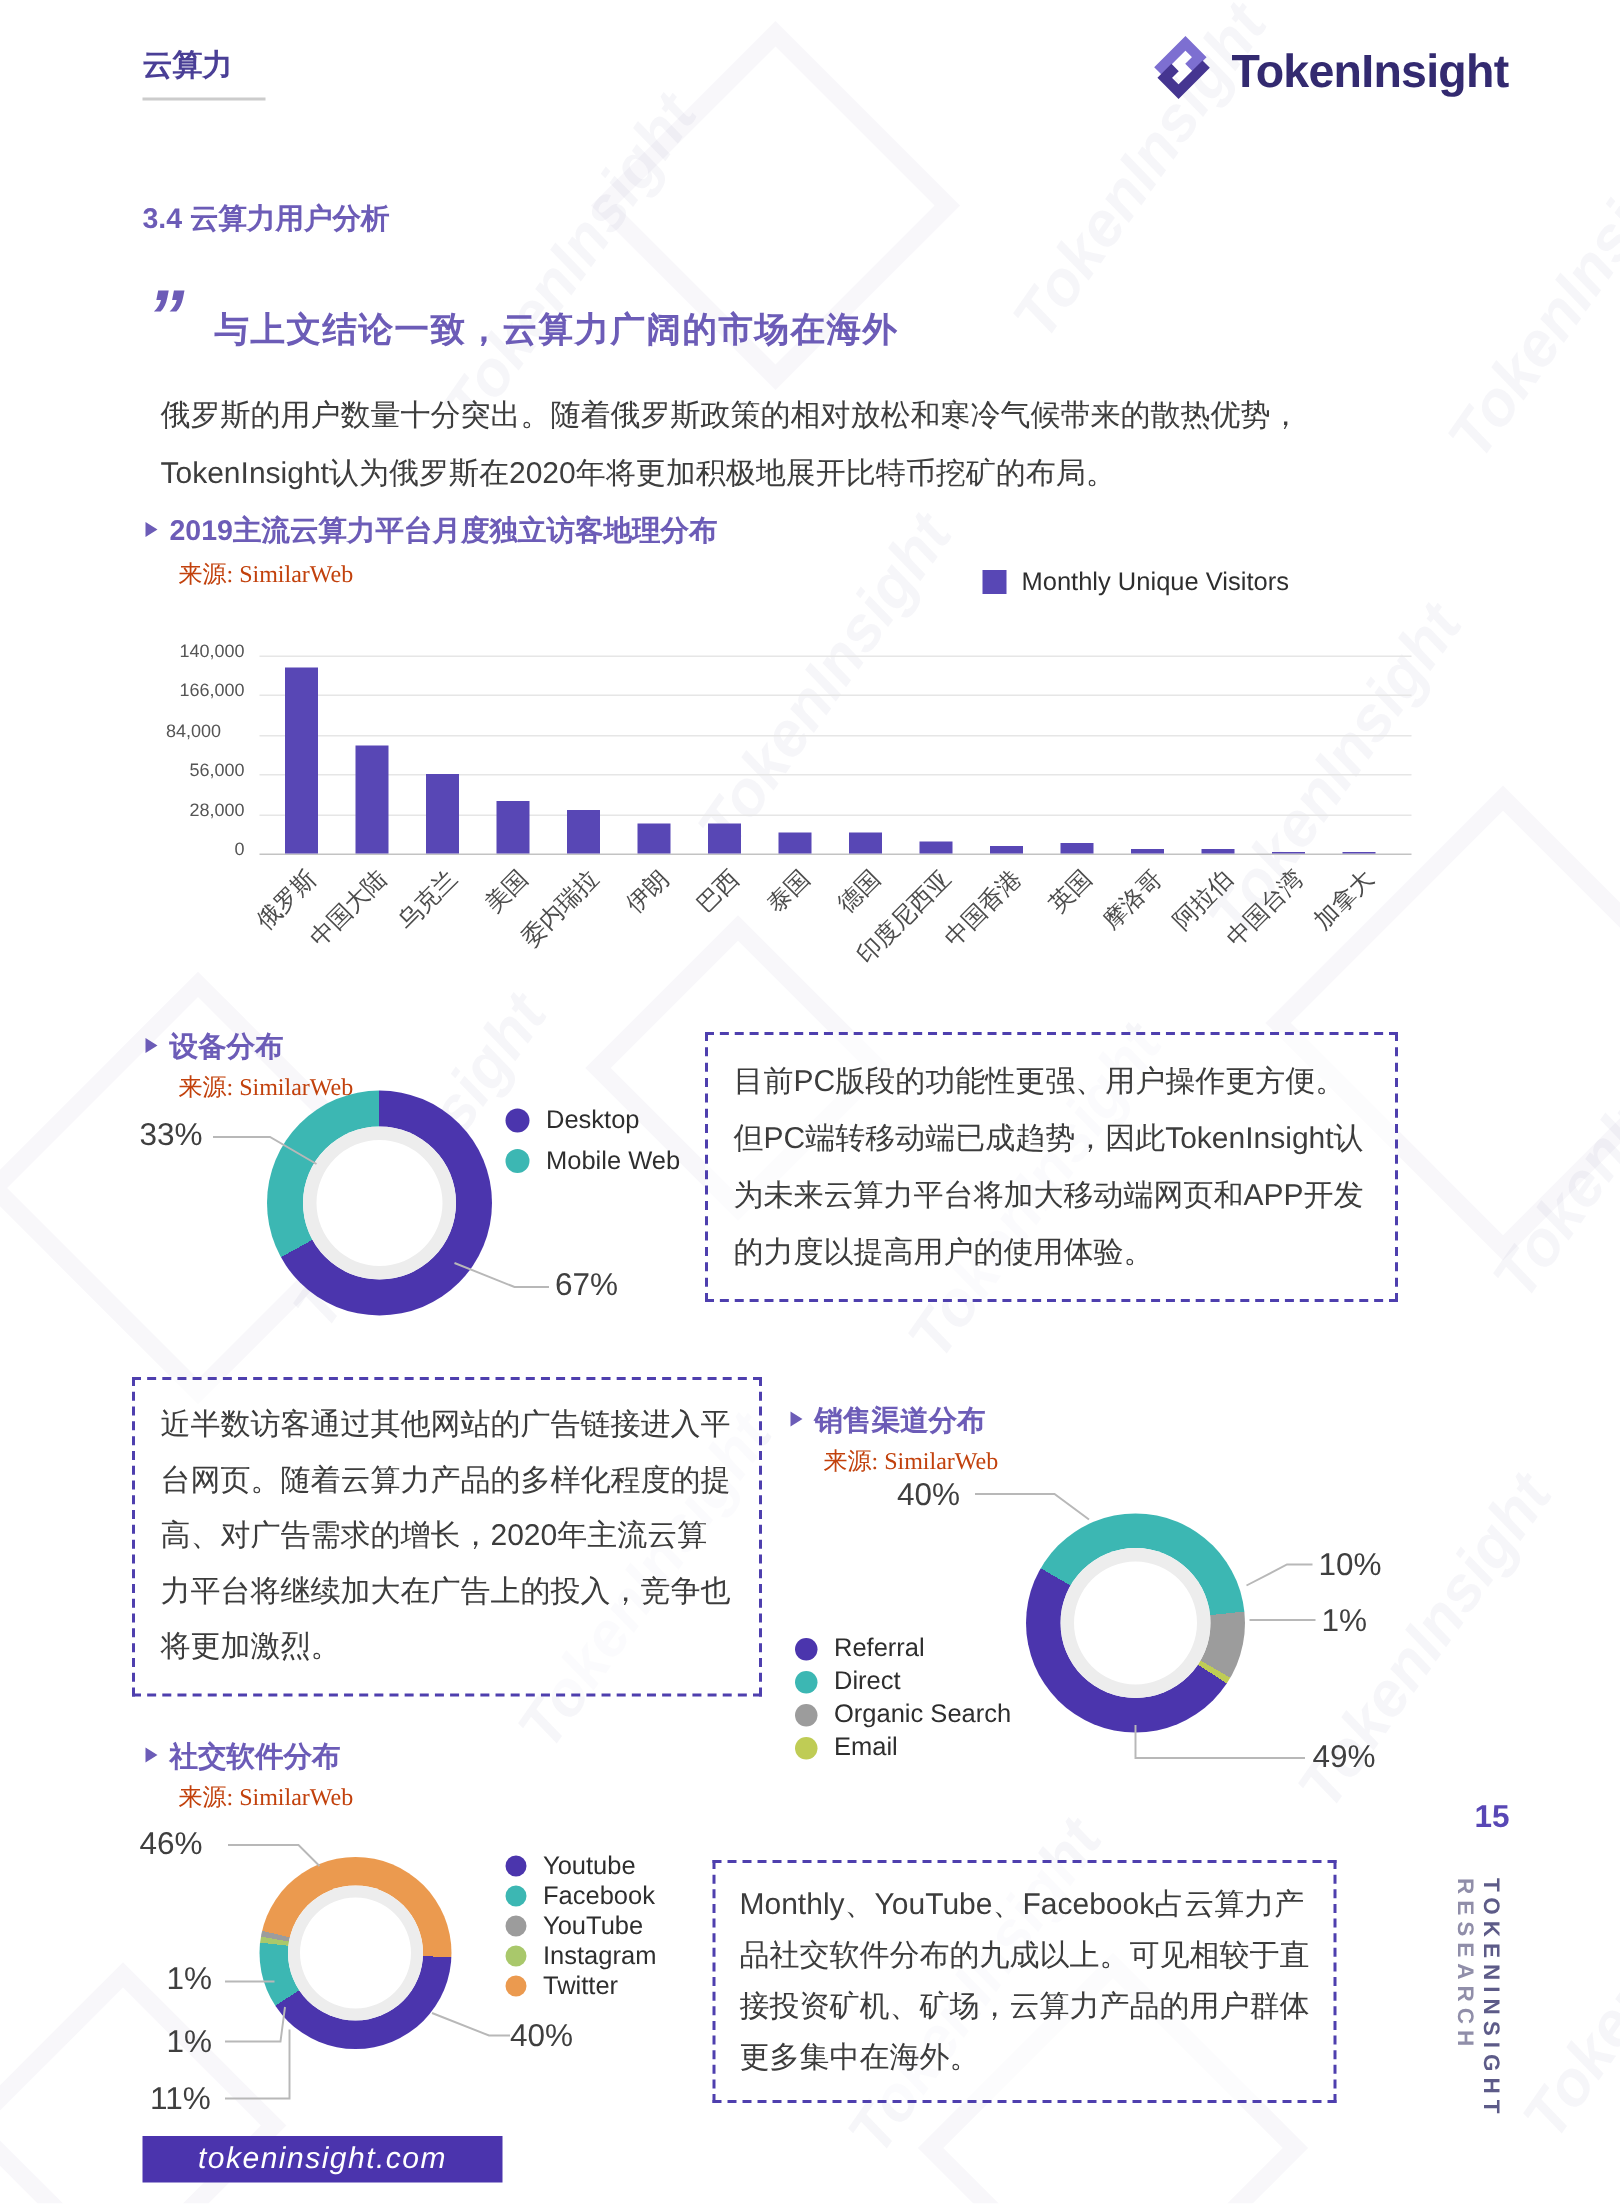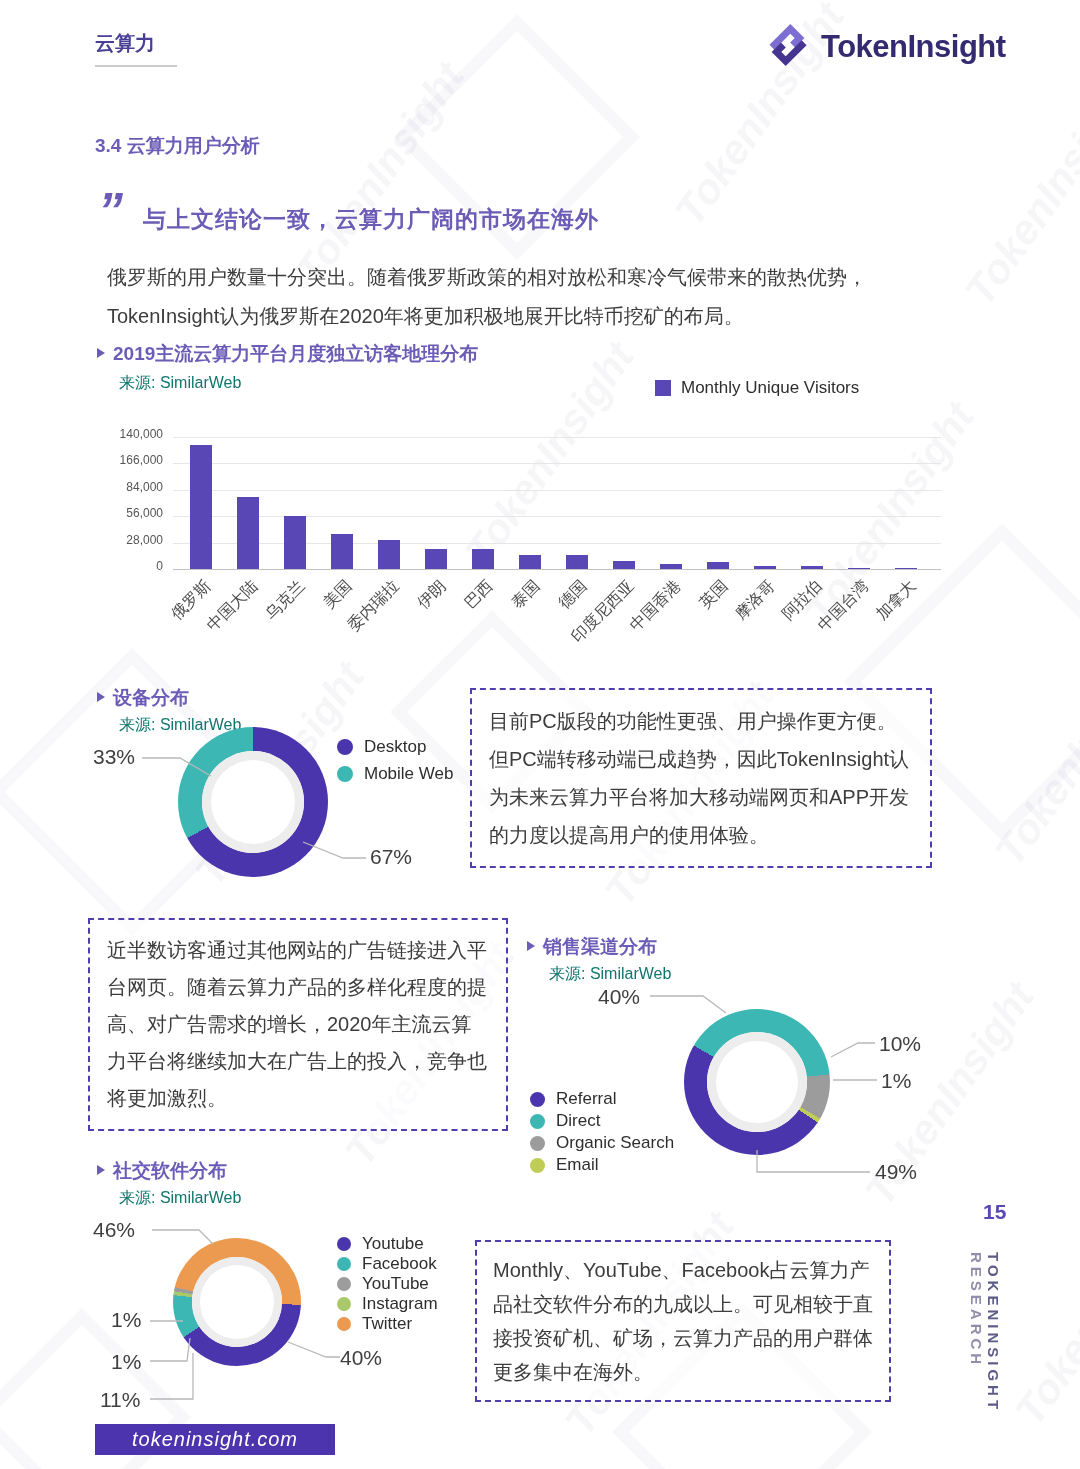--- a/index.html
+++ b/index.html
@@ -19,21 +19,21 @@
   
   .section-title{position:absolute;left:95px;top:133px;font-size:19px;font-weight:700;color:#6c5cb7;}
   .quote-mark{position:absolute;left:98px;top:186px;font-size:50px;line-height:50px;font-weight:800;
               font-style:italic;color:#6c5cb7;}
   .quote-text{position:absolute;left:143px;top:204px;font-size:23px;font-weight:700;color:#6c5cb7;letter-spacing:1px;}
   .paragraph{position:absolute;left:107px;top:258px;width:800px;font-size:20px;line-height:39px;color:#3d3d3d;}
   
   .marker{position:absolute;width:0;height:0;border-left:8px solid #6c5cb7;
           border-top:5px solid transparent;border-bottom:5px solid transparent;}
   .chart-title{position:absolute;font-size:19px;font-weight:700;color:#6c5cb7;}
-  .chart-source{position:absolute;font-size:16px;color:#0f766e;}
+  .chart-source{position:absolute;font-size:16px;color:#c2410c;font-family:Liberation Serif, serif;}
   
   .bar-plot{position:absolute;left:95px;top:430px;width:870px;height:250px;}
   .gridline{position:absolute;left:78px;width:768px;border-top:1px solid #e6e6e6;}
   .gridline.baseline{border-top:1px solid #c3c3c3;}
   .ytick{position:absolute;left:0;width:68px;text-align:right;font-size:12px;color:#555;}
   .bar{position:absolute;width:22px;}
   .xtick{position:absolute;top:146px;width:130px;text-align:right;font-size:16px;color:#4c4c4c;
          transform:rotate(-45deg);transform-origin:right top;white-space:nowrap;}
   .bar-legend{position:absolute;left:655px;top:378px;display:flex;align-items:center;gap:10px;}
   .bar-legend .swatch{width:16px;height:16px;display:inline-block;}
@@ -113,21 +113,21 @@
       <span class="ltext">Monthly Unique Visitors</span>
     </div>
     <div class="bar-plot" id="bar-plot">
         <div class="gridline baseline" style="top: 139px;"></div>
         <span class="ytick" style="top: 129px;">0</span>
         <div class="gridline" style="top: 112.6px;"></div>
         <span class="ytick" style="top: 102.6px;">28,000</span>
         <div class="gridline" style="top: 86.2px;"></div>
         <span class="ytick" style="top: 76.2px;">56,000</span>
         <div class="gridline" style="top: 59.8px;"></div>
-        <span class="ytick" style="top: 49.8px;">84,000</span>
+        <span class="ytick" style="top: 49.8px; text-align: center;">84,000</span>
         <div class="gridline" style="top: 33.4px;"></div>
         <span class="ytick" style="top: 23.4px;">166,000</span>
         <div class="gridline" style="top: 7px;"></div>
         <span class="ytick" style="top: -3px;">140,000</span>
         <div class="bar" style="left: 95px; top: 14.5429px; height: 124.457px; background: rgb(88, 71, 181);"></div>
         <span class="xtick" style="left: -24px;">俄罗斯</span>
         <div class="bar" style="left: 142px; top: 67.3429px; height: 71.6571px; background: rgb(88, 71, 181);"></div>
         <span class="xtick" style="left: 23px;">中国大陆</span>
         <div class="bar" style="left: 189px; top: 86.2px; height: 52.8px; background: rgb(88, 71, 181);"></div>
         <span class="xtick" style="left: 70px;">乌克兰</span>

